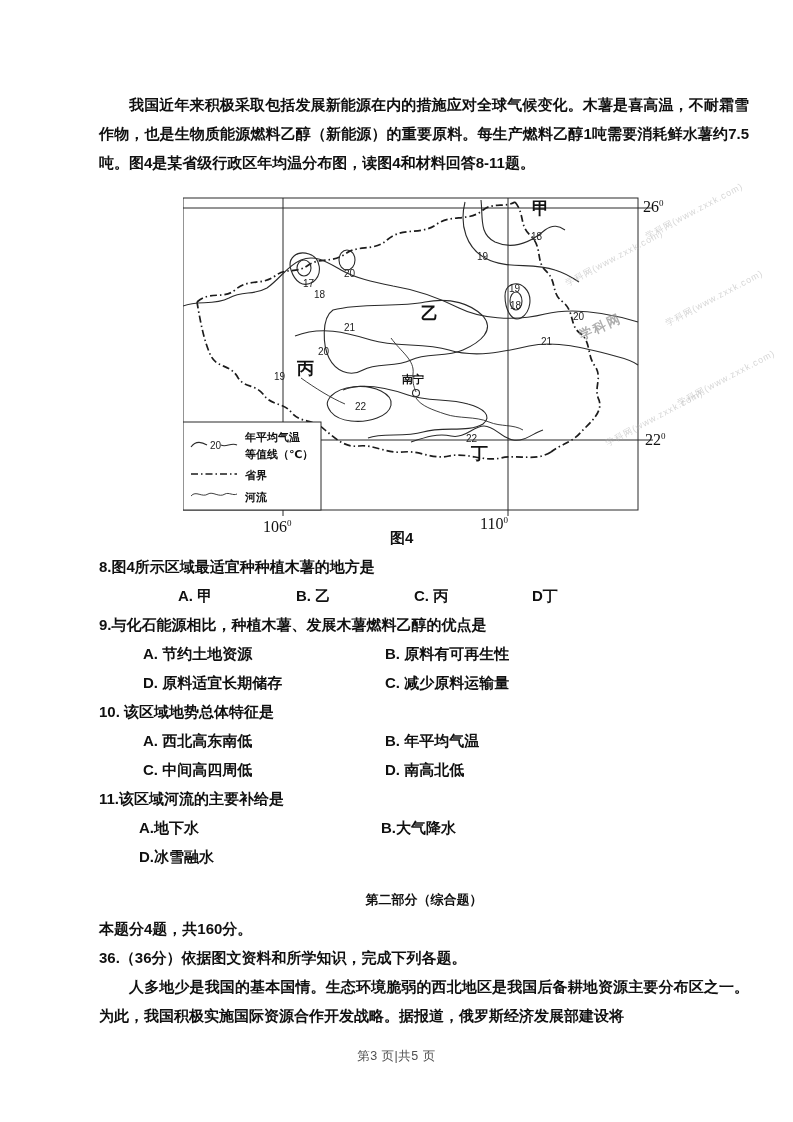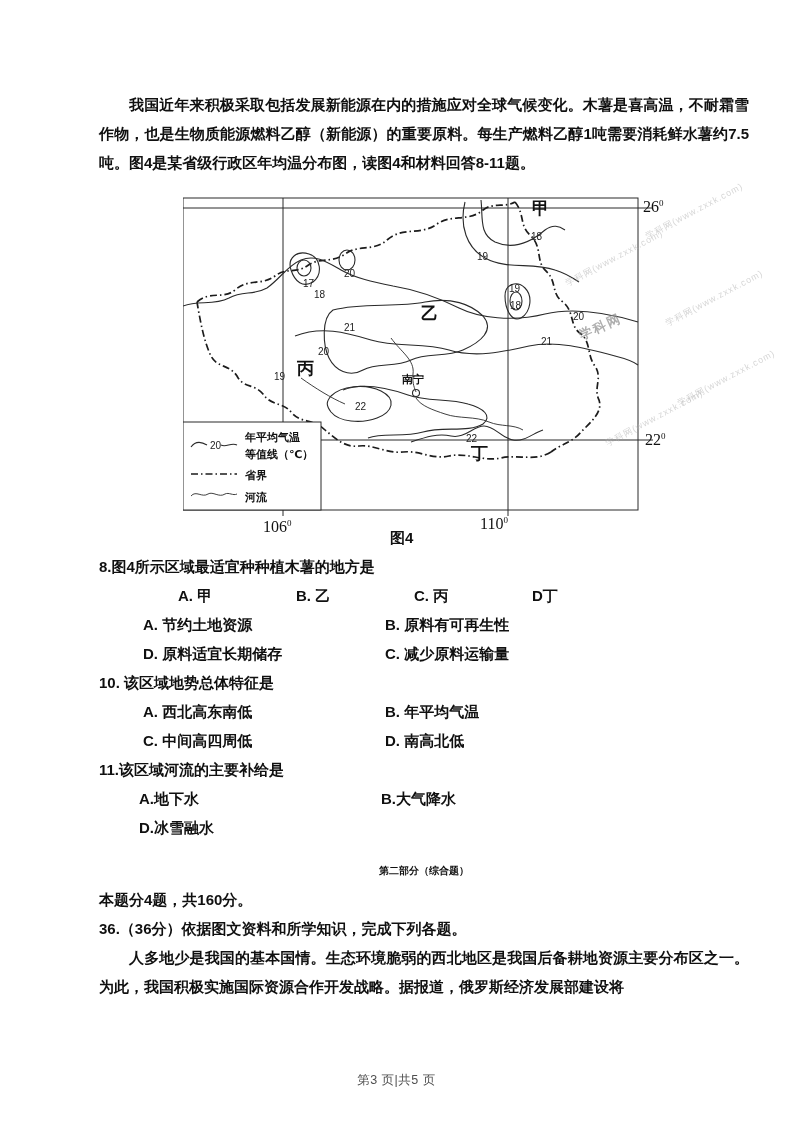--- a/index.html
+++ b/index.html
@@ -9,24 +9,24 @@
   .content{padding:90px 44px 0 99px;}
   .para{font-size:15px;line-height:29px;text-align:justify;text-indent:2em;margin:0;}
   .figure{position:relative;margin:13px 0 0 84px;width:512px;height:358px;}
   .figure svg{display:block;}
   .q-block{margin:0;}
   .q-stem{font-size:15px;line-height:29px;}
   .opts-row{display:flex;margin-left:46px;font-size:15px;line-height:29px;}
   .opts-row .opt{width:85px;margin-left:33px;}
   .opts-grid{display:grid;grid-template-columns:242px 1fr;margin-left:44px;
              font-size:15px;line-height:29px;}
-  .section-title{text-align:center;font-size:10px;line-height:29px;margin-top:14px;}
+  .section-title{text-align:center;font-size:13px;line-height:29px;margin-top:14px;}
   .para2{font-size:15px;line-height:29px;text-align:justify;margin:0;}
   .para2.indent{text-indent:2em;}
-  .footer{position:absolute;left:0;right:0;top:1072px;text-align:center;
+  .footer{position:absolute;left:0;right:0;top:1048px;text-align:center;
           font-size:12.5px;color:#4f4f4f;font-weight:400;letter-spacing:.5px;}
   
   .mapline{stroke:#2a2a2a;fill:none;stroke-width:1.1;}
   .thin{stroke-width:.9;}
   .grid{stroke:#2a2a2a;stroke-width:1;}
   .bdy{stroke:#1c1c1c;fill:none;stroke-width:1.7;stroke-dasharray:7 3 1.5 3;}
   text.rg{font-size:17px;font-weight:700;fill:#111;}
   text.ct{font-size:10px;fill:#222;font-weight:400;}
   text.ax{font-size:16px;fill:#111;font-weight:400;font-family:"Liberation Serif","DejaVu Serif",serif;}
   text.cap{font-size:15px;font-weight:700;fill:#111;}
@@ -137,20 +137,21 @@
       <div class="q-stem">8.图4所示区域最适宜种种植木薯的地方是</div>
       <div class="opts-row">
         <span class="opt">A. 甲</span>
         <span class="opt">B. 乙</span>
         <span class="opt">C. 丙</span>
         <span class="opt">D丁</span>
       </div>
     </div>
 
     <div class="q-block">
+      <div class="q-stem">9.与化石能源相比，种植木薯、发展木薯燃料乙醇的优点是</div>
       <div class="opts-grid">
         <span>A. 节约土地资源</span>
         <span>B. 原料有可再生性</span>
         <span>D. 原料适宜长期储存</span>
         <span>C. 减少原料运输量</span>
       </div>
     </div>
 
     <div class="q-block">
       <div class="q-stem">10. 该区域地势总体特征是</div>

